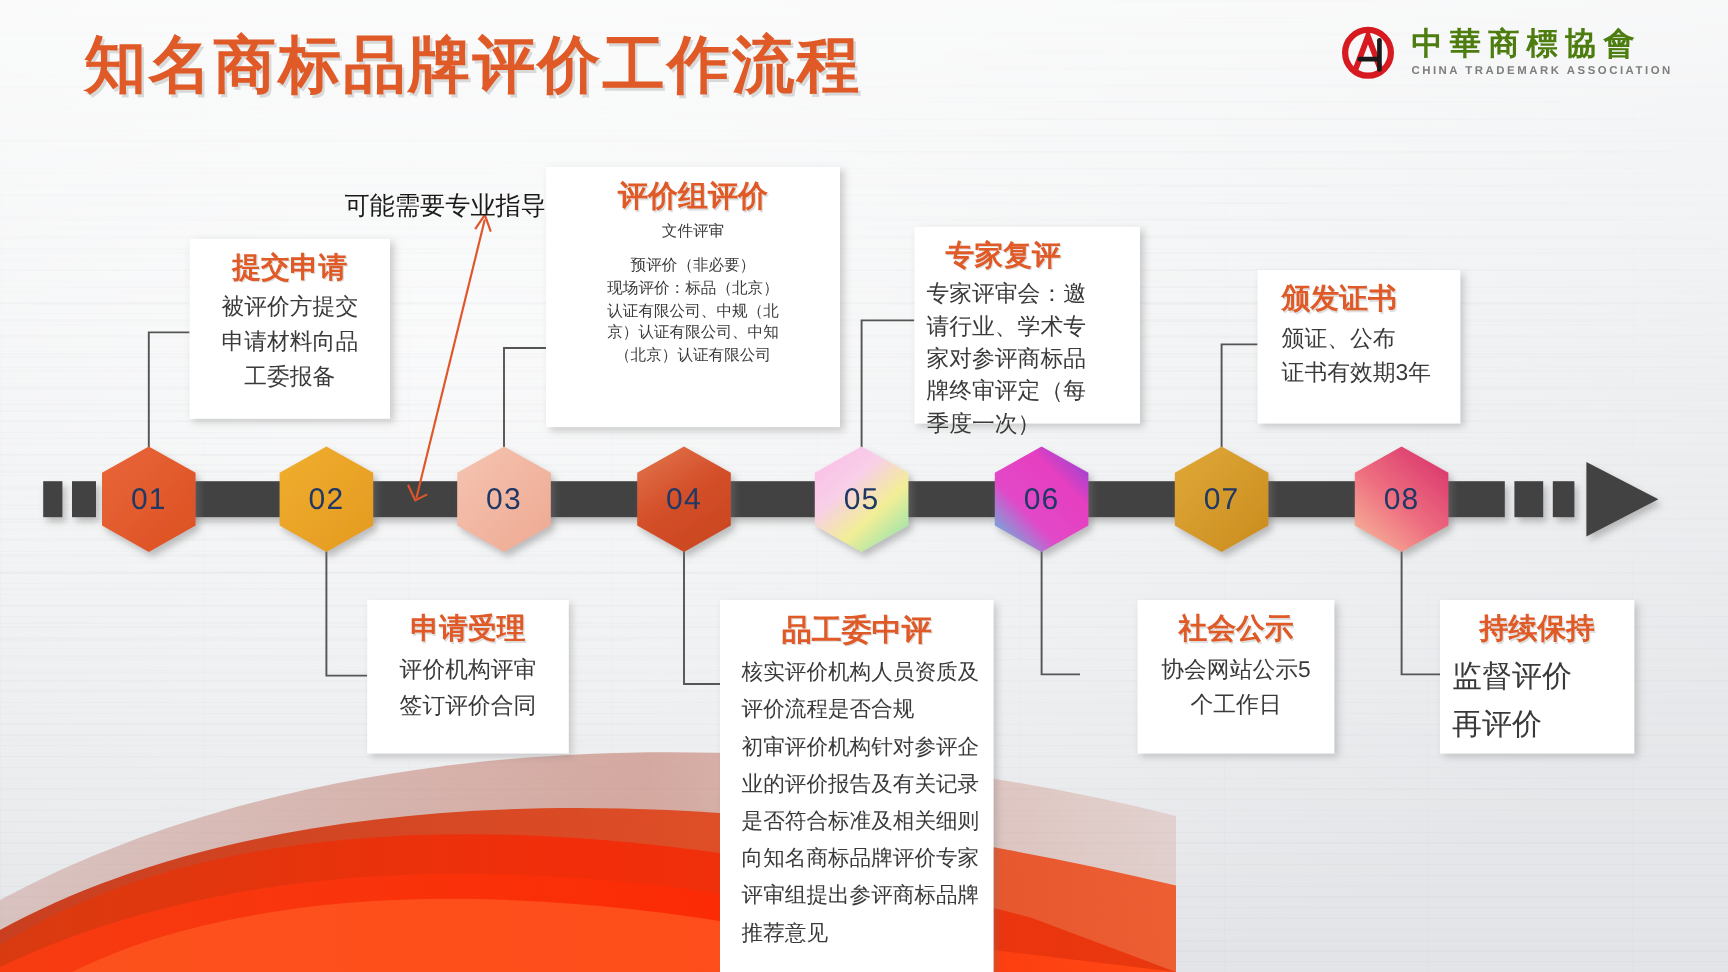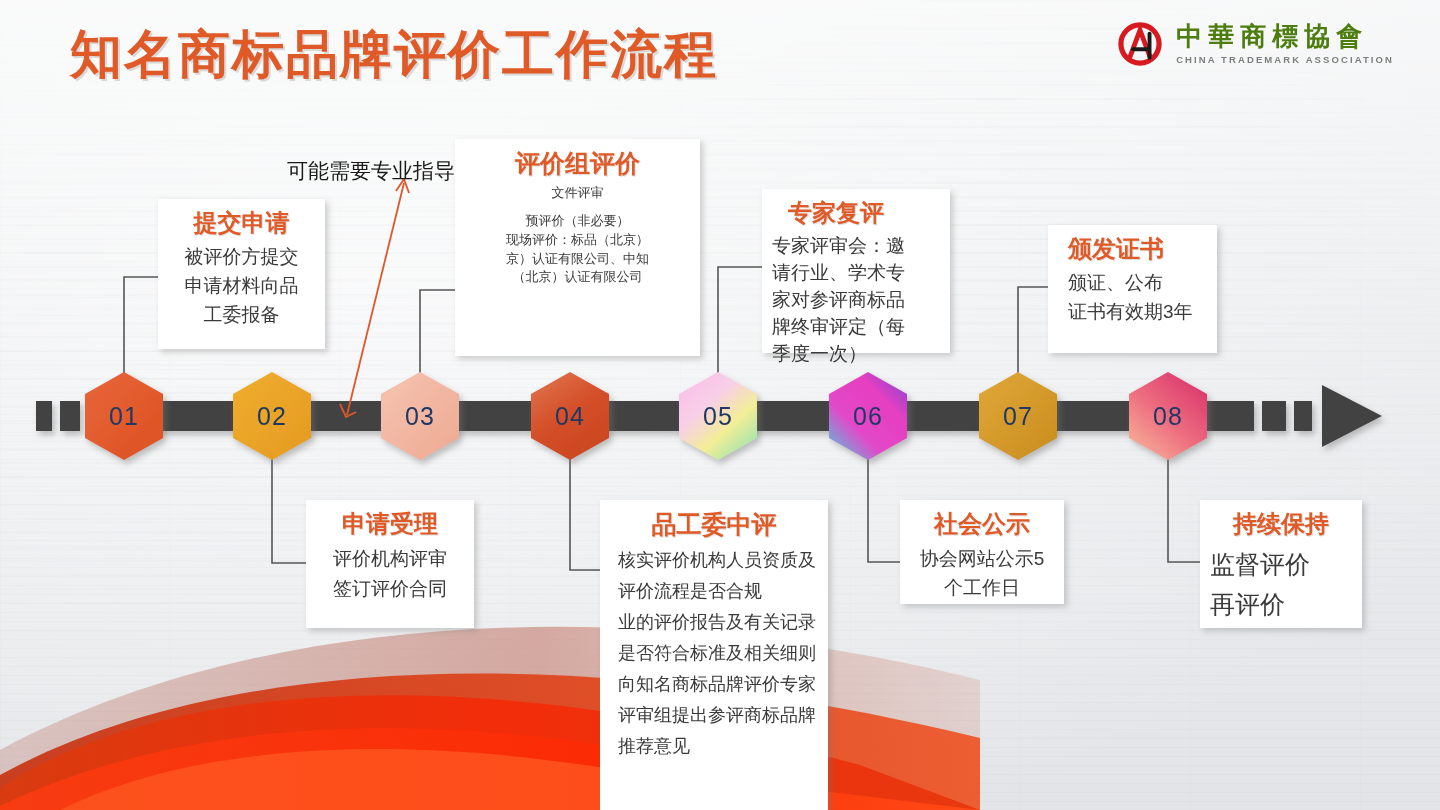--- a/index.html
+++ b/index.html
@@ -90,21 +90,21 @@
   .card.c07 .body{font-size:19px;line-height:1.5;text-align:left;padding-left:10px;}
 
   .card.c02{left:306px;top:500px;width:168px;height:128px;}
   .card.c02 .title{font-size:24px;}
   .card.c02 .body{font-size:19px;line-height:1.6;text-align:center;}
 
   .card.c04{left:600px;top:500px;width:228px;height:310px;}
   .card.c04 .title{font-size:25px;}
   .card.c04 .body{font-size:18px;line-height:1.72;text-align:left;padding-left:8px;}
 
-  .card.c06{left:900px;top:500px;width:164px;height:104px;}
+  .card.c06{left:948px;top:500px;width:164px;height:128px;}
   .card.c06 .title{font-size:24px;}
   .card.c06 .body{font-size:19px;line-height:1.55;text-align:center;}
 
   .card.c08{left:1200px;top:500px;width:162px;height:128px;}
   .card.c08 .title{font-size:24px;}
   .card.c08 .body{font-size:25px;line-height:1.6;text-align:left;}
 
   
   #annotation-note{
     position:absolute;left:287px;top:157px;
@@ -281,20 +281,21 @@
   </div>
 </div>
 
 <div class="card c03">
   <div class="title">评价组评价</div>
   <div class="body">
     <div>文件评审</div>
     <div class="spacer"></div>
     <div>预评价（非必要）</div>
     <div>现场评价：标品（北京）</div>
+    <div>认证有限公司、中规（北</div>
     <div>京）认证有限公司、中知</div>
     <div>（北京）认证有限公司</div>
   </div>
 </div>
 
 <div class="card c05">
   <div class="title">专家复评</div>
   <div class="body">
     <div>专家评审会：邀</div>
     <div>请行业、学术专</div>
@@ -318,20 +319,21 @@
     <div>评价机构评审</div>
     <div>签订评价合同</div>
   </div>
 </div>
 
 <div class="card c04">
   <div class="title">品工委中评</div>
   <div class="body">
     <div>核实评价机构人员资质及</div>
     <div>评价流程是否合规</div>
+    <div>初审评价机构针对参评企</div>
     <div>业的评价报告及有关记录</div>
     <div>是否符合标准及相关细则</div>
     <div>向知名商标品牌评价专家</div>
     <div>评审组提出参评商标品牌</div>
     <div>推荐意见</div>
   </div>
 </div>
 
 <div class="card c06">
   <div class="title">社会公示</div>

